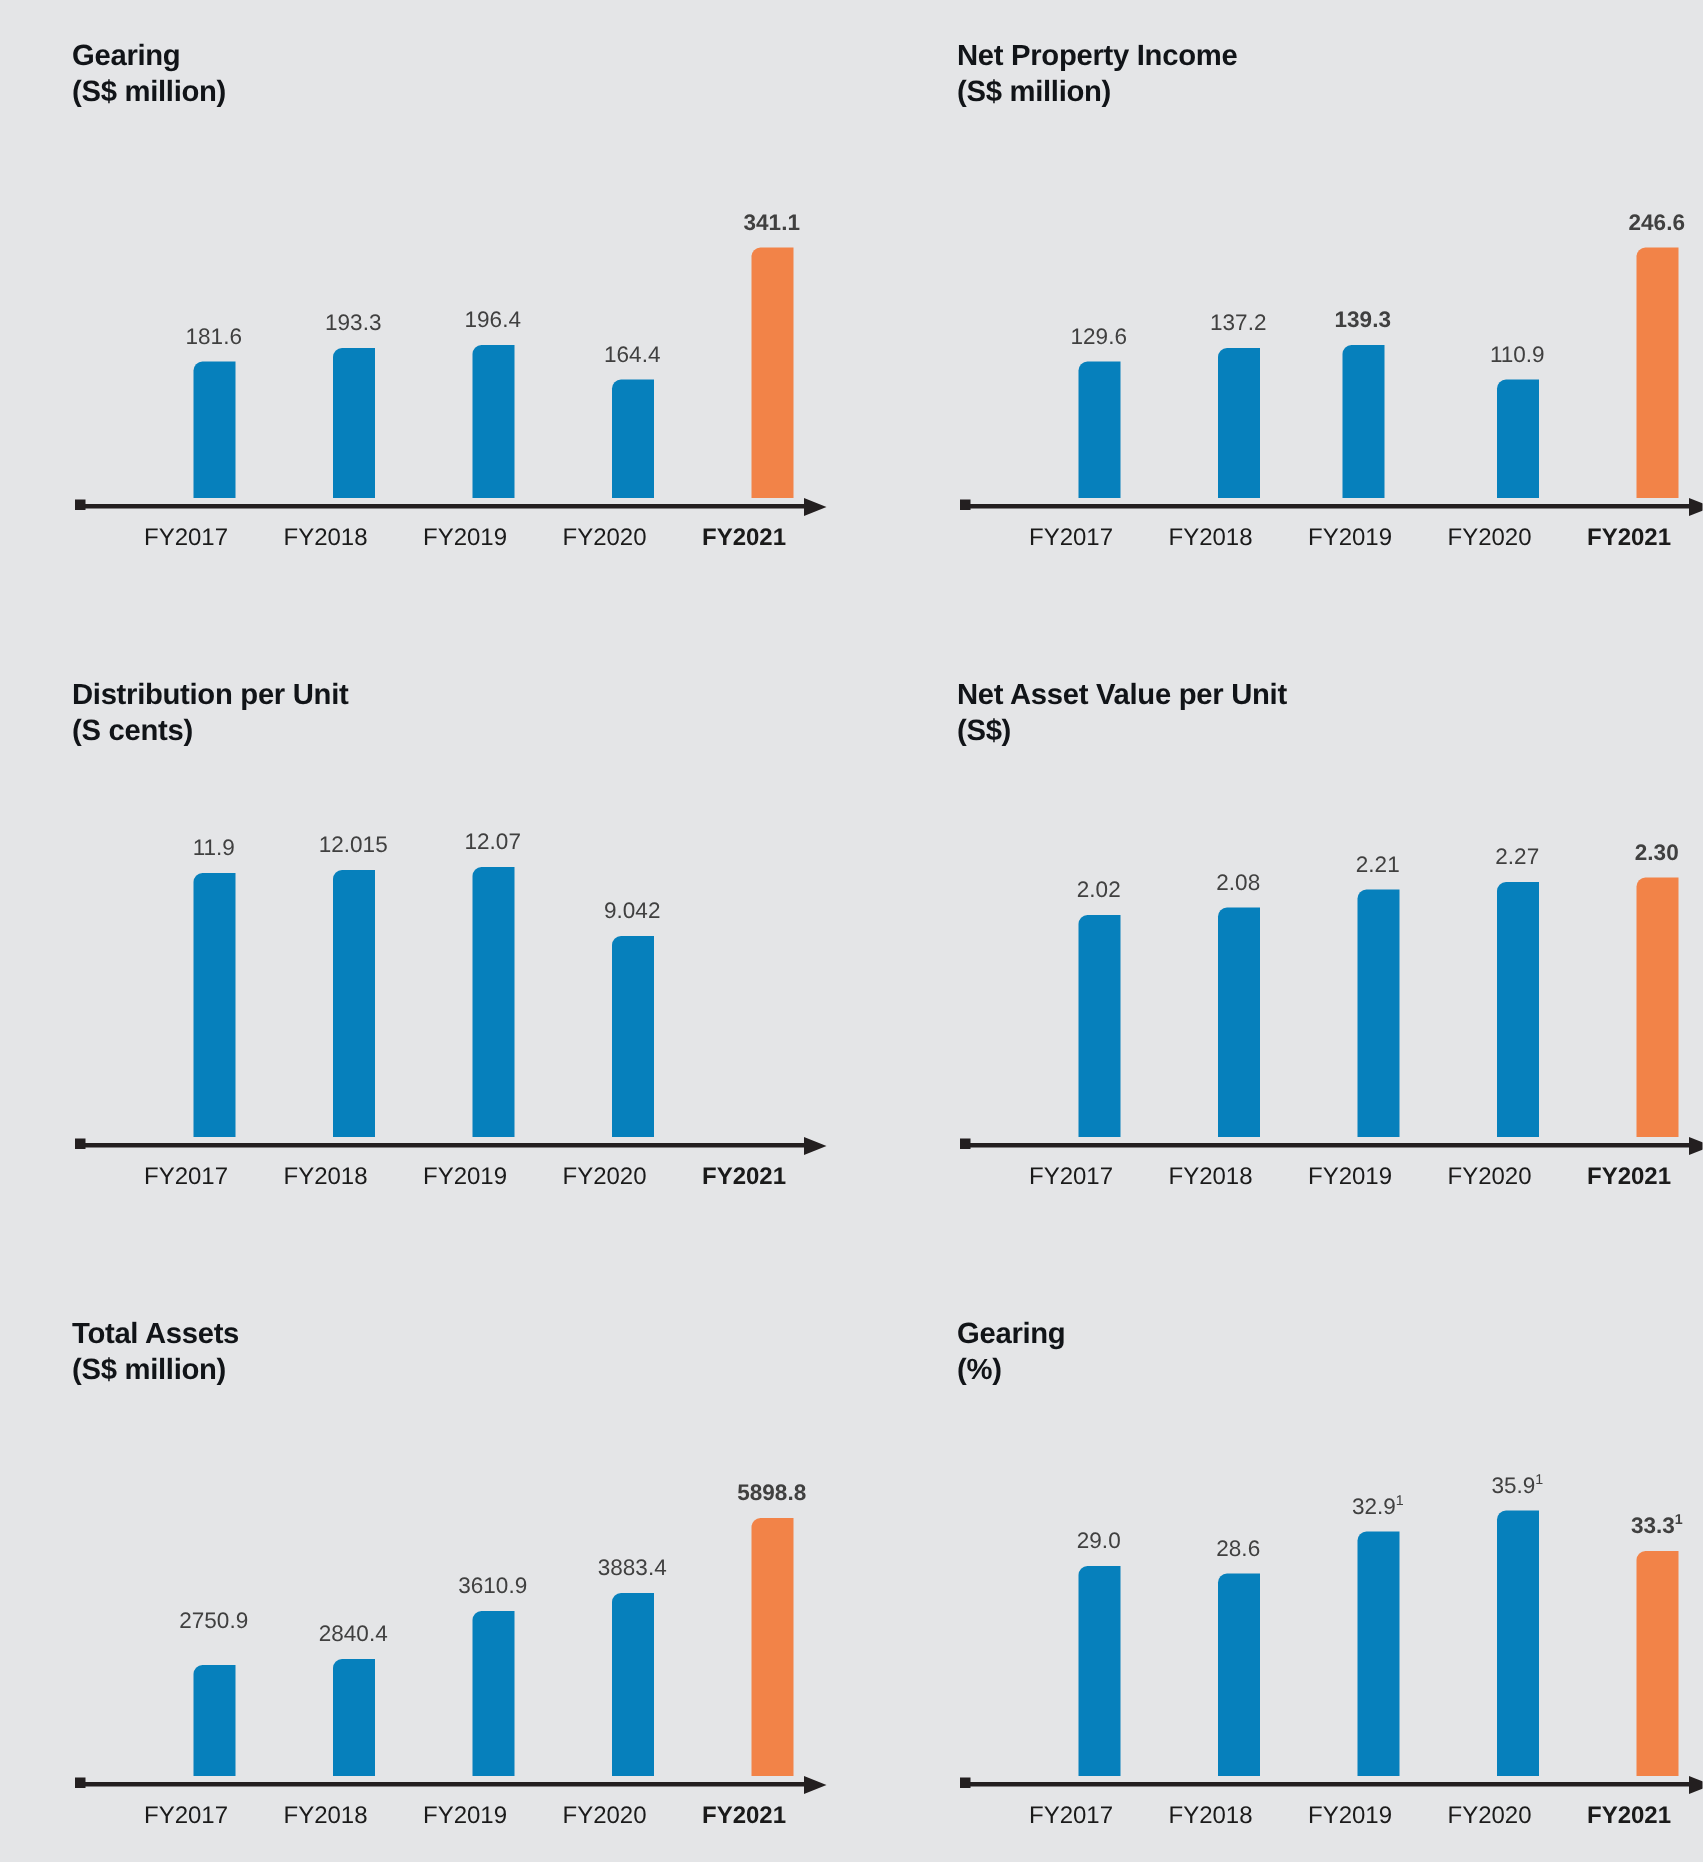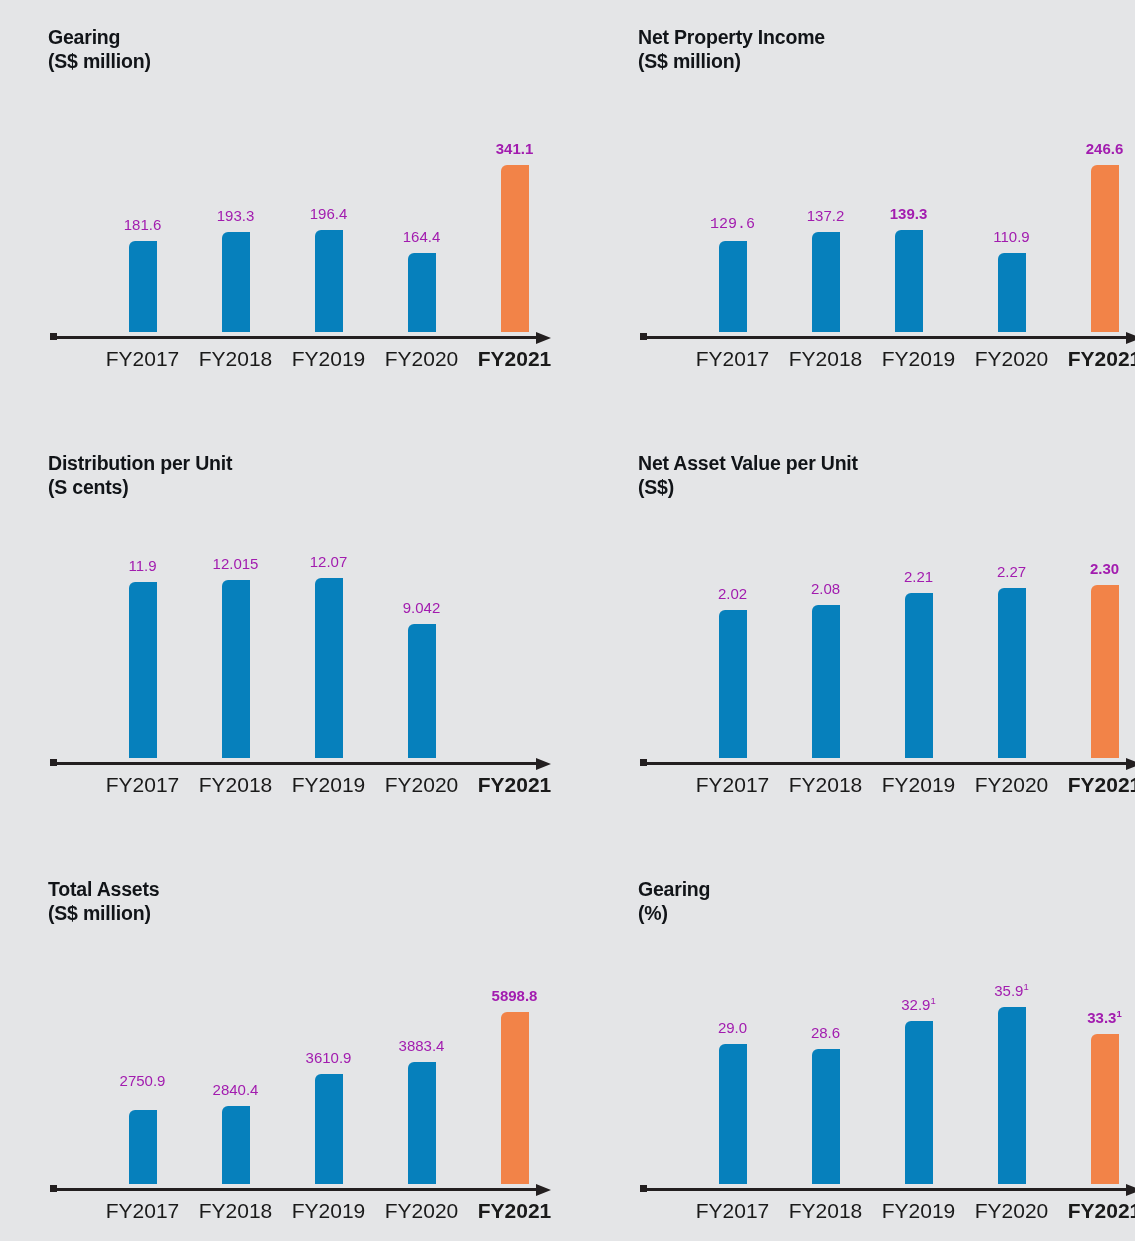--- a/index.html
+++ b/index.html
@@ -86,21 +86,21 @@
     border-radius: 6px 0 0 0;
   }
 
   .bar-value {
     position: absolute;
     left: 50%;
     transform: translateX(-50%);
     white-space: nowrap;
     font-size: 15px;
     line-height: 15px;
-    color: #a21caf;
+    color: #404040;
   }
   .bar-value.bold {
     font-weight: bold;
   }
   .bar-value sup {
     font-size: 9.5px;
     vertical-align: super;
     line-height: 0;
   }
 
@@ -144,22 +144,21 @@
     position: absolute;
     left: 0;
     top: 323px;
     width: 510px;
     height: 24px;
   }
   .cat {
     position: absolute;
     top: 0;
     width: 93px;
-    text-align: center;
-    font-size: 21px;
+    font-size: 16px;
     line-height: 22px;
     color: #1a1a1a;
   }
   .cat.bold {
     font-weight: bold;
   }
 </style>
 </head>
 <body>
 
@@ -204,21 +203,21 @@
         <div class="cat" style="left: 327px;">FY2020</div>
         <div class="cat bold" style="left: 420px;">FY2021</div>
       </div>
   </div>
 
   <div class="panel">
     <h2 class="panel-title">Net Property Income</h2>
     <h3 class="panel-subtitle">(S$ million)</h3>
     <div class="plot">
       <div class="bars">
-          <div class="bar-slot" style="left: 48px; font-family: Liberation Mono, monospace;">
+          <div class="bar-slot" style="left: 48px;">
             <div class="bar" style="height: 91px;"></div>
             <div class="bar-value" style="bottom: 100px;">129.6</div>
           </div>
           <div class="bar-slot" style="left: 141px;">
             <div class="bar" style="height: 100px;"></div>
             <div class="bar-value" style="bottom: 109px;">137.2</div>
           </div>
           <div class="bar-slot" style="left: 224px; font-weight: bold;">
             <div class="bar" style="height: 102px;"></div>
             <div class="bar-value" style="bottom: 111px;">139.3</div>

